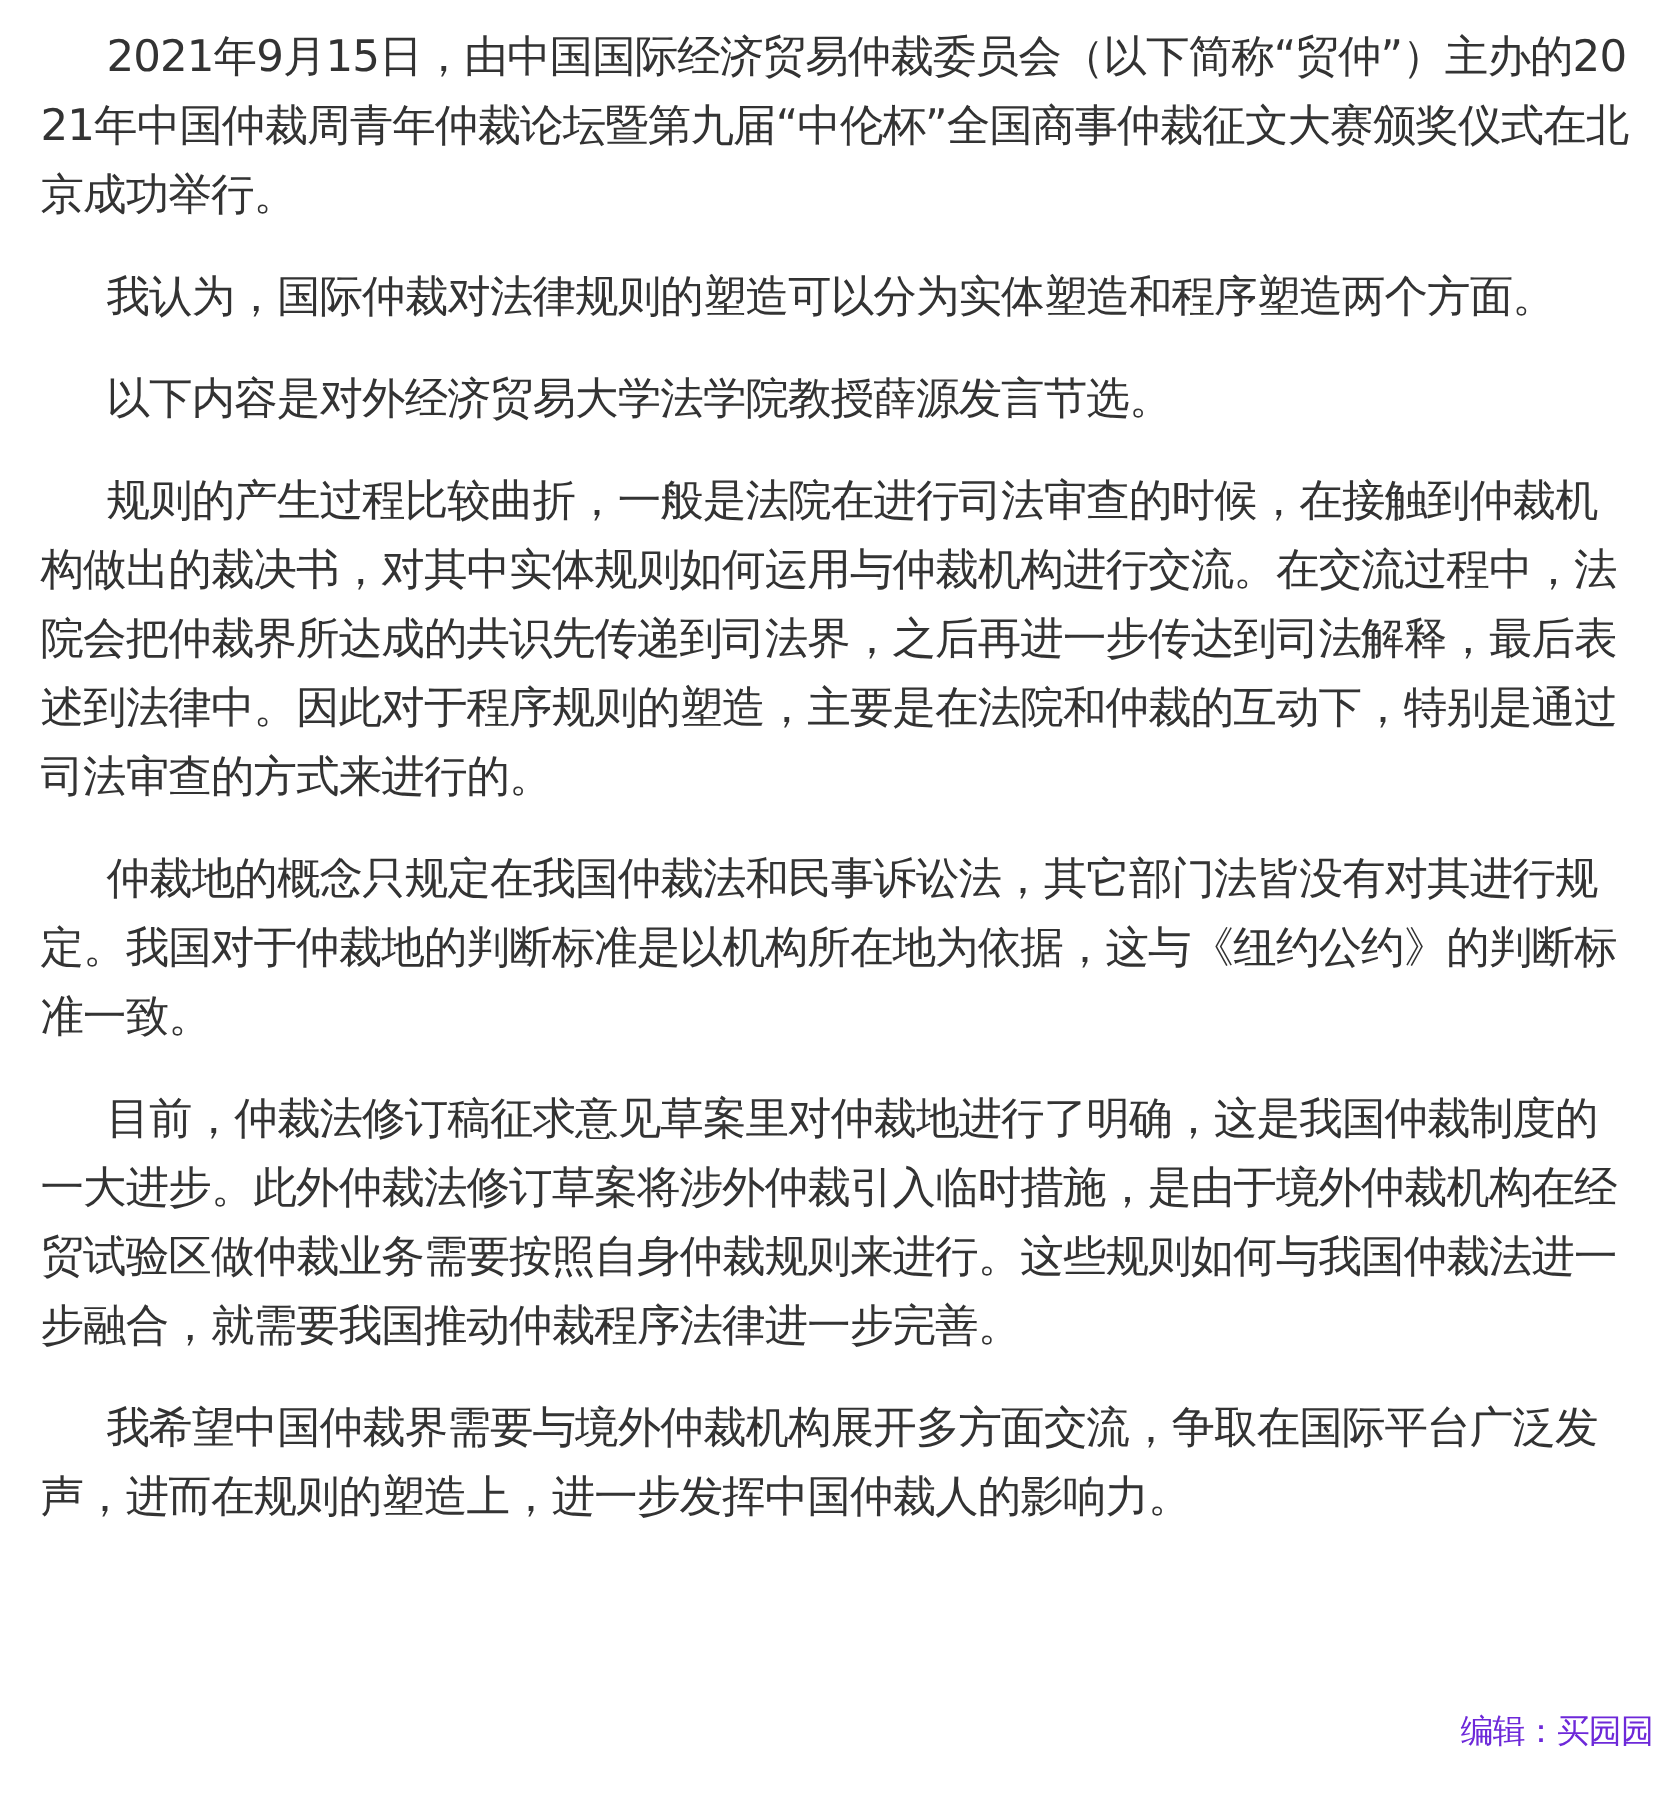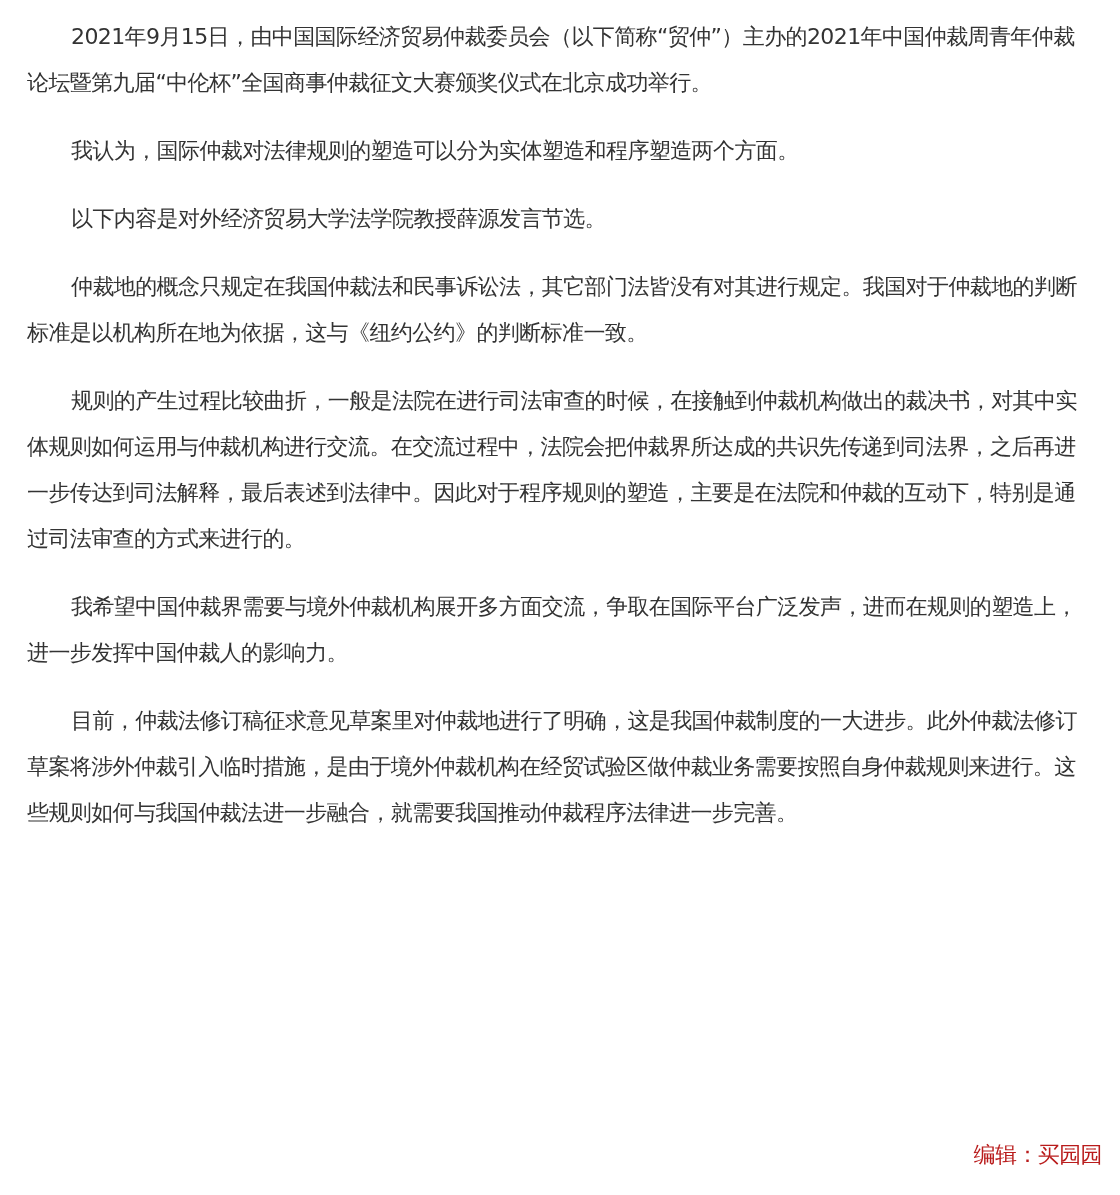--- a/index.html
+++ b/index.html
@@ -16,42 +16,42 @@
       color: #333333;
     }
     .article {
       position: absolute;
       left: 27px;
       top: 14px;
       width: 1066px;
     }
     .article p {
       margin: 0 0 22px 0;
-      font-size: 22px;
+      font-size: 29px;
       line-height: 46px;
       text-indent: 44px;
       letter-spacing: -0.6px;
       word-break: break-all;
     }
     .editor {
       position: absolute;
       right: 18px;
       top: 1135px;
       font-size: 22px;
       line-height: 40px;
-      color: #b91c1c;
+      color: #6d28d9;
       letter-spacing: -0.6px;
     }
   </style>
 </head>
 <body>
 
 <div class="article">
   <p>2021年9月15日，由中国国际经济贸易仲裁委员会（以下简称“贸仲”）主办的2021年中国仲裁周青年仲裁论坛暨第九届“中伦杯”全国商事仲裁征文大赛颁奖仪式在北京成功举行。</p>
   <p>我认为，国际仲裁对法律规则的塑造可以分为实体塑造和程序塑造两个方面。</p>
   <p>以下内容是对外经济贸易大学法学院教授薛源发言节选。</p>
+  <p>规则的产生过程比较曲折，一般是法院在进行司法审查的时候，在接触到仲裁机构做出的裁决书，对其中实体规则如何运用与仲裁机构进行交流。在交流过程中，法院会把仲裁界所达成的共识先传递到司法界，之后再进一步传达到司法解释，最后表述到法律中。因此对于程序规则的塑造，主要是在法院和仲裁的互动下，特别是通过司法审查的方式来进行的。</p>
   <p>仲裁地的概念只规定在我国仲裁法和民事诉讼法，其它部门法皆没有对其进行规定。我国对于仲裁地的判断标准是以机构所在地为依据，这与《纽约公约》的判断标准一致。</p>
-  <p>规则的产生过程比较曲折，一般是法院在进行司法审查的时候，在接触到仲裁机构做出的裁决书，对其中实体规则如何运用与仲裁机构进行交流。在交流过程中，法院会把仲裁界所达成的共识先传递到司法界，之后再进一步传达到司法解释，最后表述到法律中。因此对于程序规则的塑造，主要是在法院和仲裁的互动下，特别是通过司法审查的方式来进行的。</p>
+  <p>目前，仲裁法修订稿征求意见草案里对仲裁地进行了明确，这是我国仲裁制度的一大进步。此外仲裁法修订草案将涉外仲裁引入临时措施，是由于境外仲裁机构在经贸试验区做仲裁业务需要按照自身仲裁规则来进行。这些规则如何与我国仲裁法进一步融合，就需要我国推动仲裁程序法律进一步完善。</p>
   <p>我希望中国仲裁界需要与境外仲裁机构展开多方面交流，争取在国际平台广泛发声，进而在规则的塑造上，进一步发挥中国仲裁人的影响力。</p>
-  <p>目前，仲裁法修订稿征求意见草案里对仲裁地进行了明确，这是我国仲裁制度的一大进步。此外仲裁法修订草案将涉外仲裁引入临时措施，是由于境外仲裁机构在经贸试验区做仲裁业务需要按照自身仲裁规则来进行。这些规则如何与我国仲裁法进一步融合，就需要我国推动仲裁程序法律进一步完善。</p>
 </div>
 
 <div class="editor">编辑：买园园</div>
 
 </body></html>

